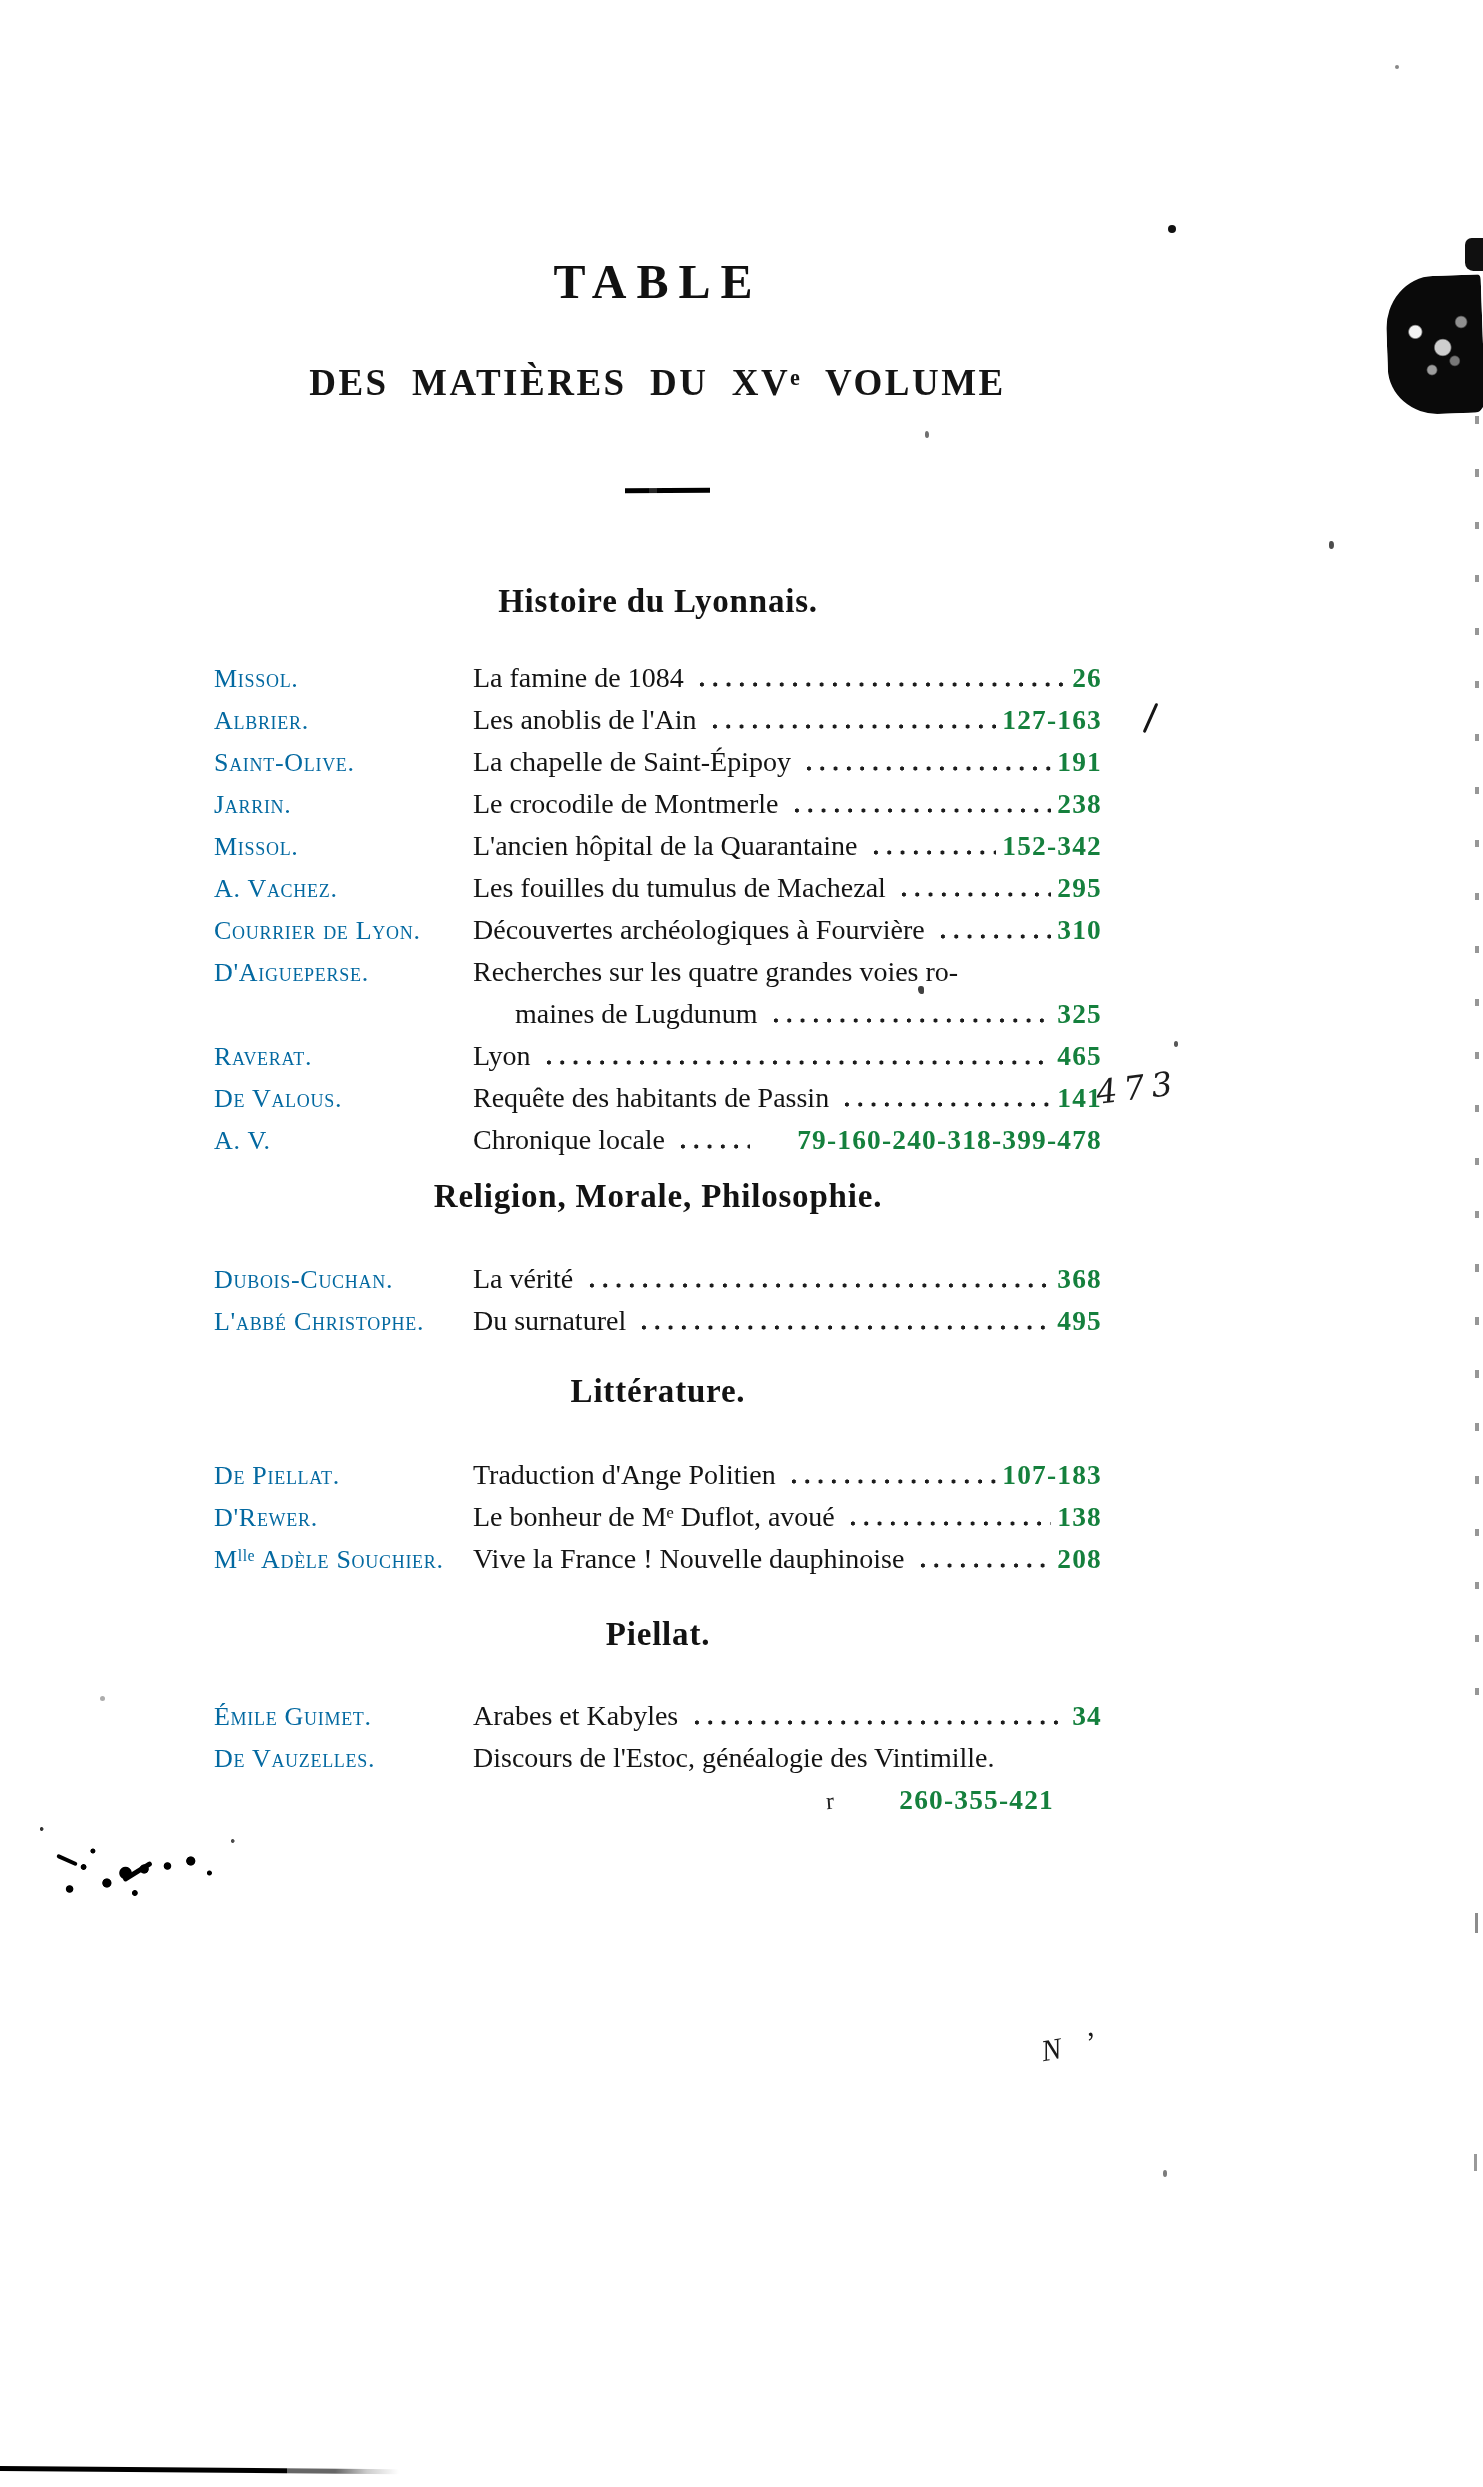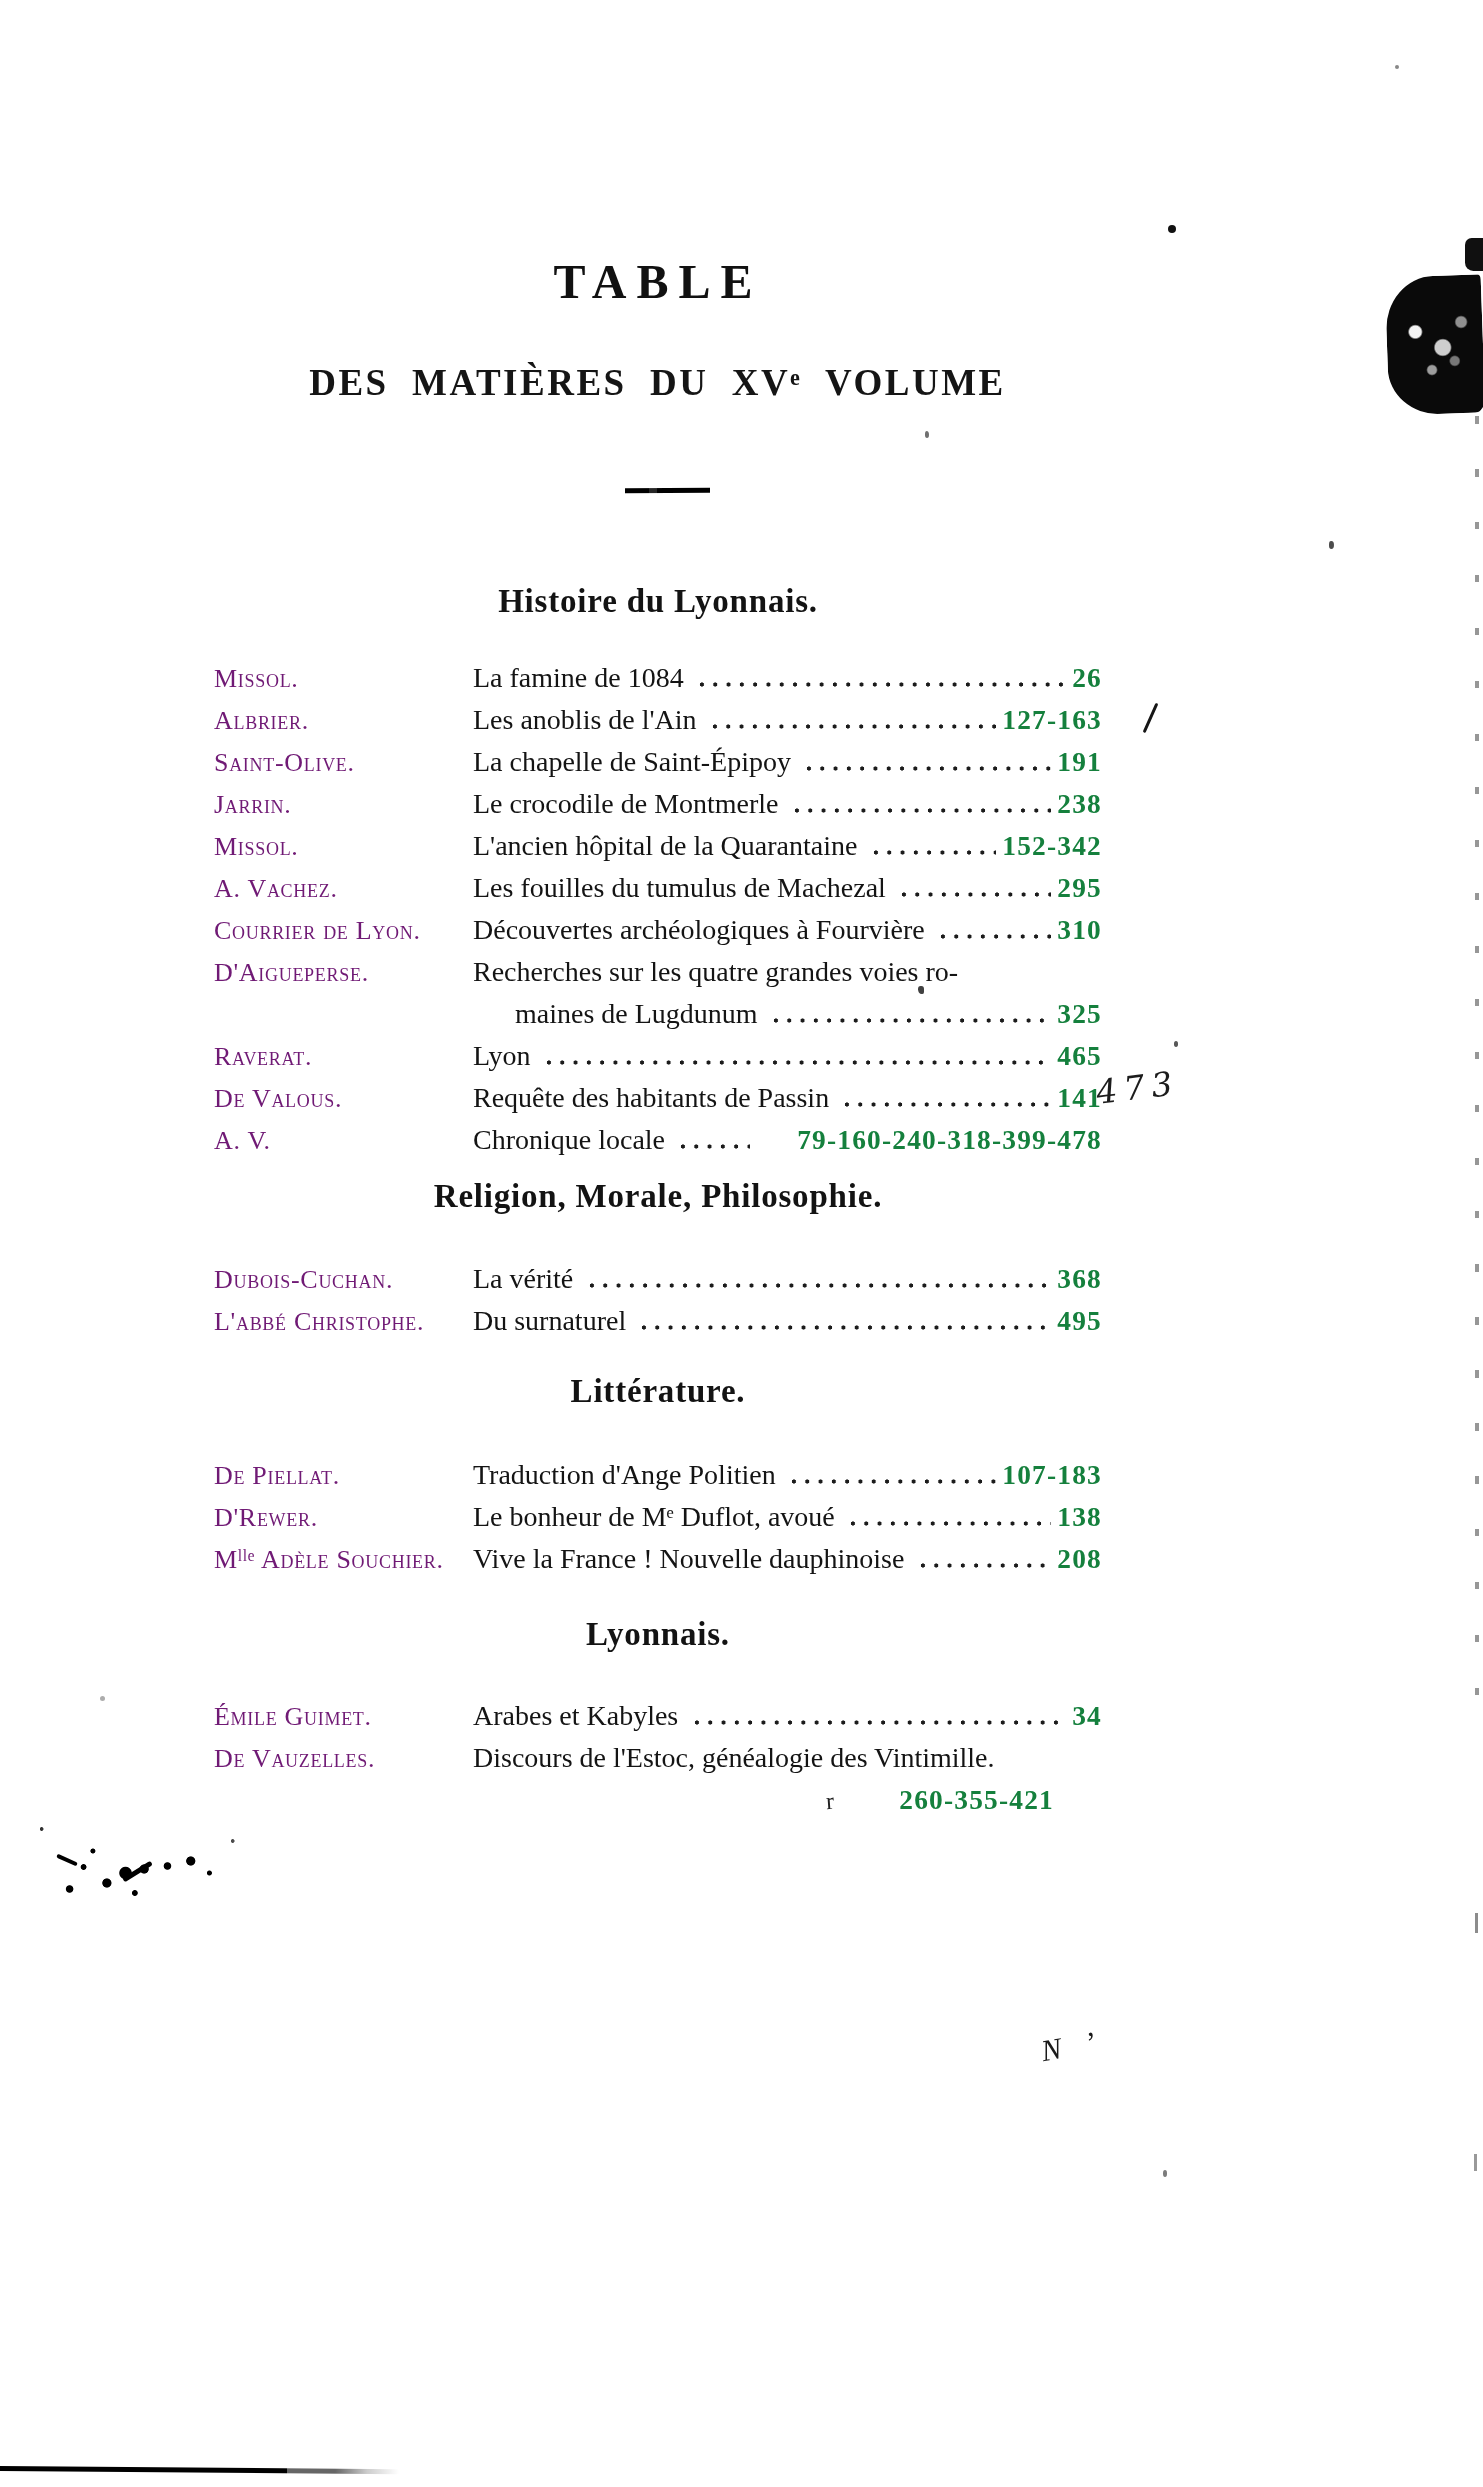--- a/index.html
+++ b/index.html
@@ -36,21 +36,21 @@
   .rows{margin-top:37px;}
   .sec-religion .rows{margin-top:43px;}
   .sec-litterature .rows{margin-top:44px;}
   .sec-histoire .rows{margin-top:42px;}
   .row{
     position:relative;display:flex;align-items:baseline;
     height:42px;line-height:42px;font-size:28px;white-space:nowrap;
   }
   .author{
     flex:0 0 259px;font-variant:small-caps;font-size:26px;
-    letter-spacing:0.7px;color:#701a75;
+    letter-spacing:0.7px;color:#0369a1;
   }
   .title-text{flex:0 0 auto;color:#141414;}
   .indent{flex:0 0 42px;}
   .leader{
     flex:1 1 auto;min-width:20px;height:5.8px;align-self:baseline;
     margin:0 6.7px 0 8.3px;
     background-image:radial-gradient(circle,#1b1b1b 1.8px,transparent 2.4px);
     background-size:13.3px 5px;background-position:3.3px bottom;background-repeat:repeat-x;
   }
   .row.chronique .leader{flex:0 1 77px;}
@@ -259,21 +259,21 @@
       <div class="row">
         <span class="author">Mˡˡᵉ Adèle Souchier.</span>
         <span class="title-text">Vive la France ! Nouvelle dauphinoise</span>
         <span class="leader"></span>
         <span class="pages">208</span>
       </div>
     </div>
   </div>
 
   <div class="section sec-histoire" style="top:1615px;">
-    <h2 class="section-heading">Lyonnais.</h2>
+    <h2 class="section-heading">Piellat.</h2>
     <div class="rows">
       <div class="row">
         <span class="author">Émile Guimet.</span>
         <span class="title-text">Arabes et Kabyles</span>
         <span class="leader"></span>
         <span class="pages">34</span>
       </div>
       <div class="row">
         <span class="author">De Vauzelles.</span>
         <span class="title-text">Discours de l'Estoc, généalogie des Vintimille.</span>

